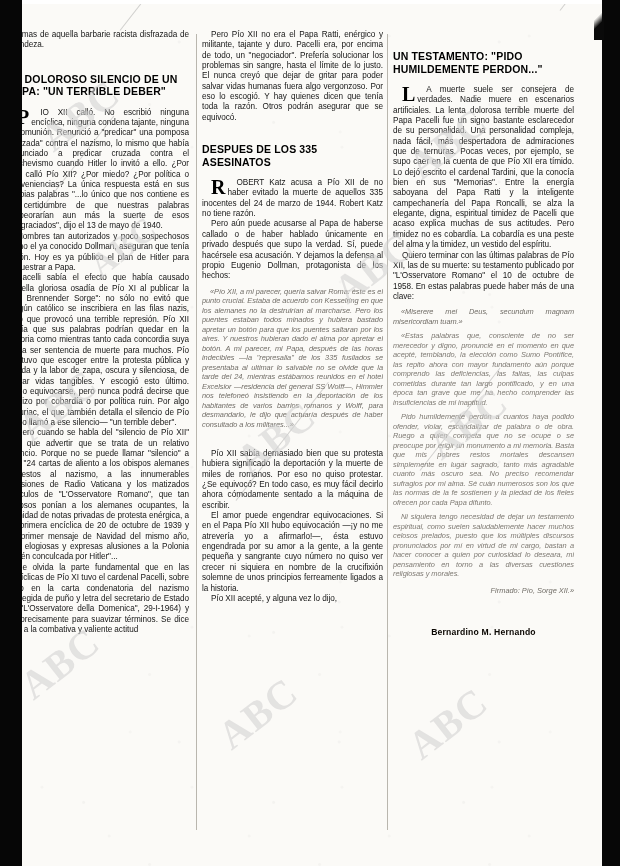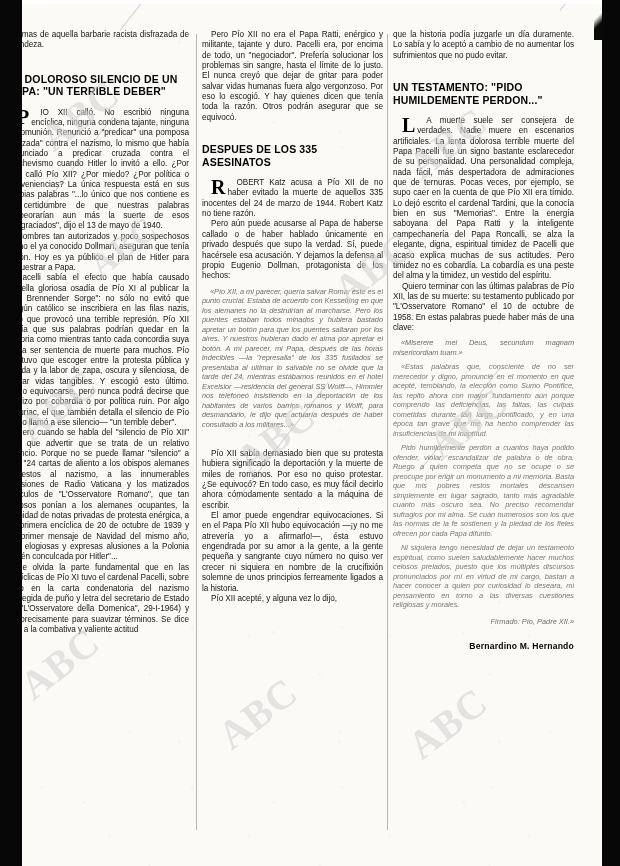--- a/index.html
+++ b/index.html
@@ -195,22 +195,22 @@
     color: #17150f;
     filter: contrast(1.3);
   }
   .dropcap-p > .body-run { text-indent: 0; }
 
   .byline {
     font-family: "Liberation Sans", sans-serif;
     font-weight: bold;
     font-size: 8.6px;
     color: #1d1a16;
-    text-align: right;
-    margin-top: 15px;
+    text-align: center;
+    margin-top: 32px;
     letter-spacing: .2px;
     filter: contrast(1.2);
   }
 </style>
 </head>
 <body>
 
 <div class="scan">
 
   <div class="paper"></div>
@@ -241,32 +241,31 @@
       <p class="body dropcap-p"><span class="dropcap">R</span><span class="body-run">OBERT Katz acusa a Pío XII de no haber evitado la muerte de aquellos 335 inocentes del 24 de marzo de 1944. Robert Katz no tiene razón.</span></p>
 
       <p class="body">Pero aún puede acusarse al Papa de haberse callado o de haber hablado únicamente en privado después que supo la verdad. Sí, puede hacérsele esa acusación. Y dejamos la defensa al propio Eugenio Dollman, protagonista de los hechos:</p>
       <p class="quote">«Pío XII, a mi parecer, quería salvar Roma: éste es el punto crucial. Estaba de acuerdo con Kesselring en que los alemanes no la destruirían al marcharse. Pero los puentes estaban todos minados y hubiera bastado apretar un botón para que los puentes saltaran por los aires. Y nuestros hubieran dado el alma por apretar el botón. A mi parecer, mi Papa, después de las horas indecibles —la "represalia" de los 335 fusilados se presentaba al ultimar lo salvable no se olvide que la tarde del 24, mientras estábamos reunidos en el hotel Excelsior —residencia del general SS Wolff—, Himmler nos telefoneó insistiendo en la deportación de los habitantes de varios barrios romanos y Wolff, para desmandarlo, le dijo que actuaría después de haber consultado a los militares...»</p>
       <p class="body" style="margin-top:20px">Pío XII sabía demasiado bien que su protesta hubiera significado la deportación y la muerte de miles de romanos. Por eso no quiso protestar. ¿Se equivocó? En todo caso, es muy fácil decirlo ahora cómodamente sentado a la máquina de escribir.</p>
       <p class="body">El amor puede engendrar equivocaciones. Si en el Papa Pío XII hubo equivocación —¡y no me atrevería yo a afirmarlo!—, ésta estuvo engendrada por su amor a la gente, a la gente pequeña y sangrante cuyo número no quiso ver crecer ni siquiera en nombre de la crucifixión solemne de unos principios ferreamente ligados a la historia.</p>
       <p class="body">Pío XII acepté, y alguna vez lo dijo,</p>
     </div>
 
     <div class="col col-3">
-      <p class="body tight">que la historia podía juzgarle un día duramente. Lo sabía y lo aceptó a cambio de no aumentar los sufrimientos que no pudo evitar.</p>
 
       <h2 class="headline mid">UN TESTAMENTO: "PIDO HUMILDEMENTE PERDON..."</h2>
 
       <p class="body dropcap-p"><span class="dropcap">L</span><span class="body-run">A muerte suele ser consejera de verdades. Nadie muere en escenarios artificiales. La lenta dolorosa terrible muerte del Papa Pacelli fue un signo bastante esclarecedor de su personalidad. Una personalidad compleja, nada fácil, más despertadora de admiraciones que de ternuras. Pocas veces, por ejemplo, se supo caer en la cuenta de que Pío XII era tímido. Lo dejó escrito el cardenal Tardini, que la conocía bien en sus "Memorias". Entre la energía saboyana del Papa Ratti y la inteligente campechanería del Papa Roncalli, se alza la elegante, digna, espiritual timidez de Pacelli que acaso explica muchas de sus actitudes. Pero timidez no es cobardía. La cobardía es una peste del alma y la timidez, un vestido del espíritu.</span></p>
 
       <p class="body">Quiero terminar con las últimas palabras de Pío XII, las de su muerte: su testamento publicado por "L'Osservatore Romano" el 10 de octubre de 1958. En estas palabras puede haber más de una clave:</p>
       <p class="quote">«Miserere mei Deus, secundum magnam misericordiam tuam.»</p>
       <p class="quote faded">«Estas palabras que, consciente de no ser merecedor y digno, pronuncié en el momento en que acepté, temblando, la elección como Sumo Pontífice, las repito ahora con mayor fundamento aún porque comprendo las deficiencias, las faltas, las culpas cometidas durante tan largo pontificado, y en una época tan grave que me ha hecho comprender las insuficiencias de mi inaptitud.</p>
       <p class="quote faded">Pido humildemente perdón a cuantos haya podido ofender, violar, escandalizar de palabra o de obra. Ruego a quien competa que no se ocupe o se preocupe por erigir un monumento a mi memoria. Basta que mis pobres restos mortales descansen simplemente en lugar sagrado, tanto más agradable cuanto más oscuro sea. No preciso recomendar sufragios por mi alma. Sé cuán numerosos son los que las normas de la fe sostienen y la piedad de los fieles ofrecen por cada Papa difunto.</p>
       <p class="quote faded">Ni siquiera tengo necesidad de dejar un testamento espiritual, como suelen saludablemente hacer muchos celosos prelados, puesto que los múltiples discursos pronunciados por mí en virtud de mi cargo, bastan a hacer conocer a quien por curiosidad lo deseara, mi pensamiento en torno a las diversas cuestiones religiosas y morales.</p>
-      <p class="sign">Firmado: Pío, Padre XII.»</p>
+      <p class="sign">Firmado: Pío, Sorge XII.»</p>
       <div class="byline">Bernardino M. Hernando</div>
     </div>
 
   </div>
 
   <div class="wm" style="left:36px; top:92px; font-size:40px;">ABC</div>
   <div class="wm" style="left:14px; top:382px; font-size:40px;">ABC</div>
   <div class="wm" style="left:16px; top:640px; font-size:40px;">ABC</div>
   <div class="wm" style="left:232px; top:414px; font-size:40px;">ABC</div>
   <div class="wm" style="left:214px; top:690px; font-size:40px;">ABC</div>

